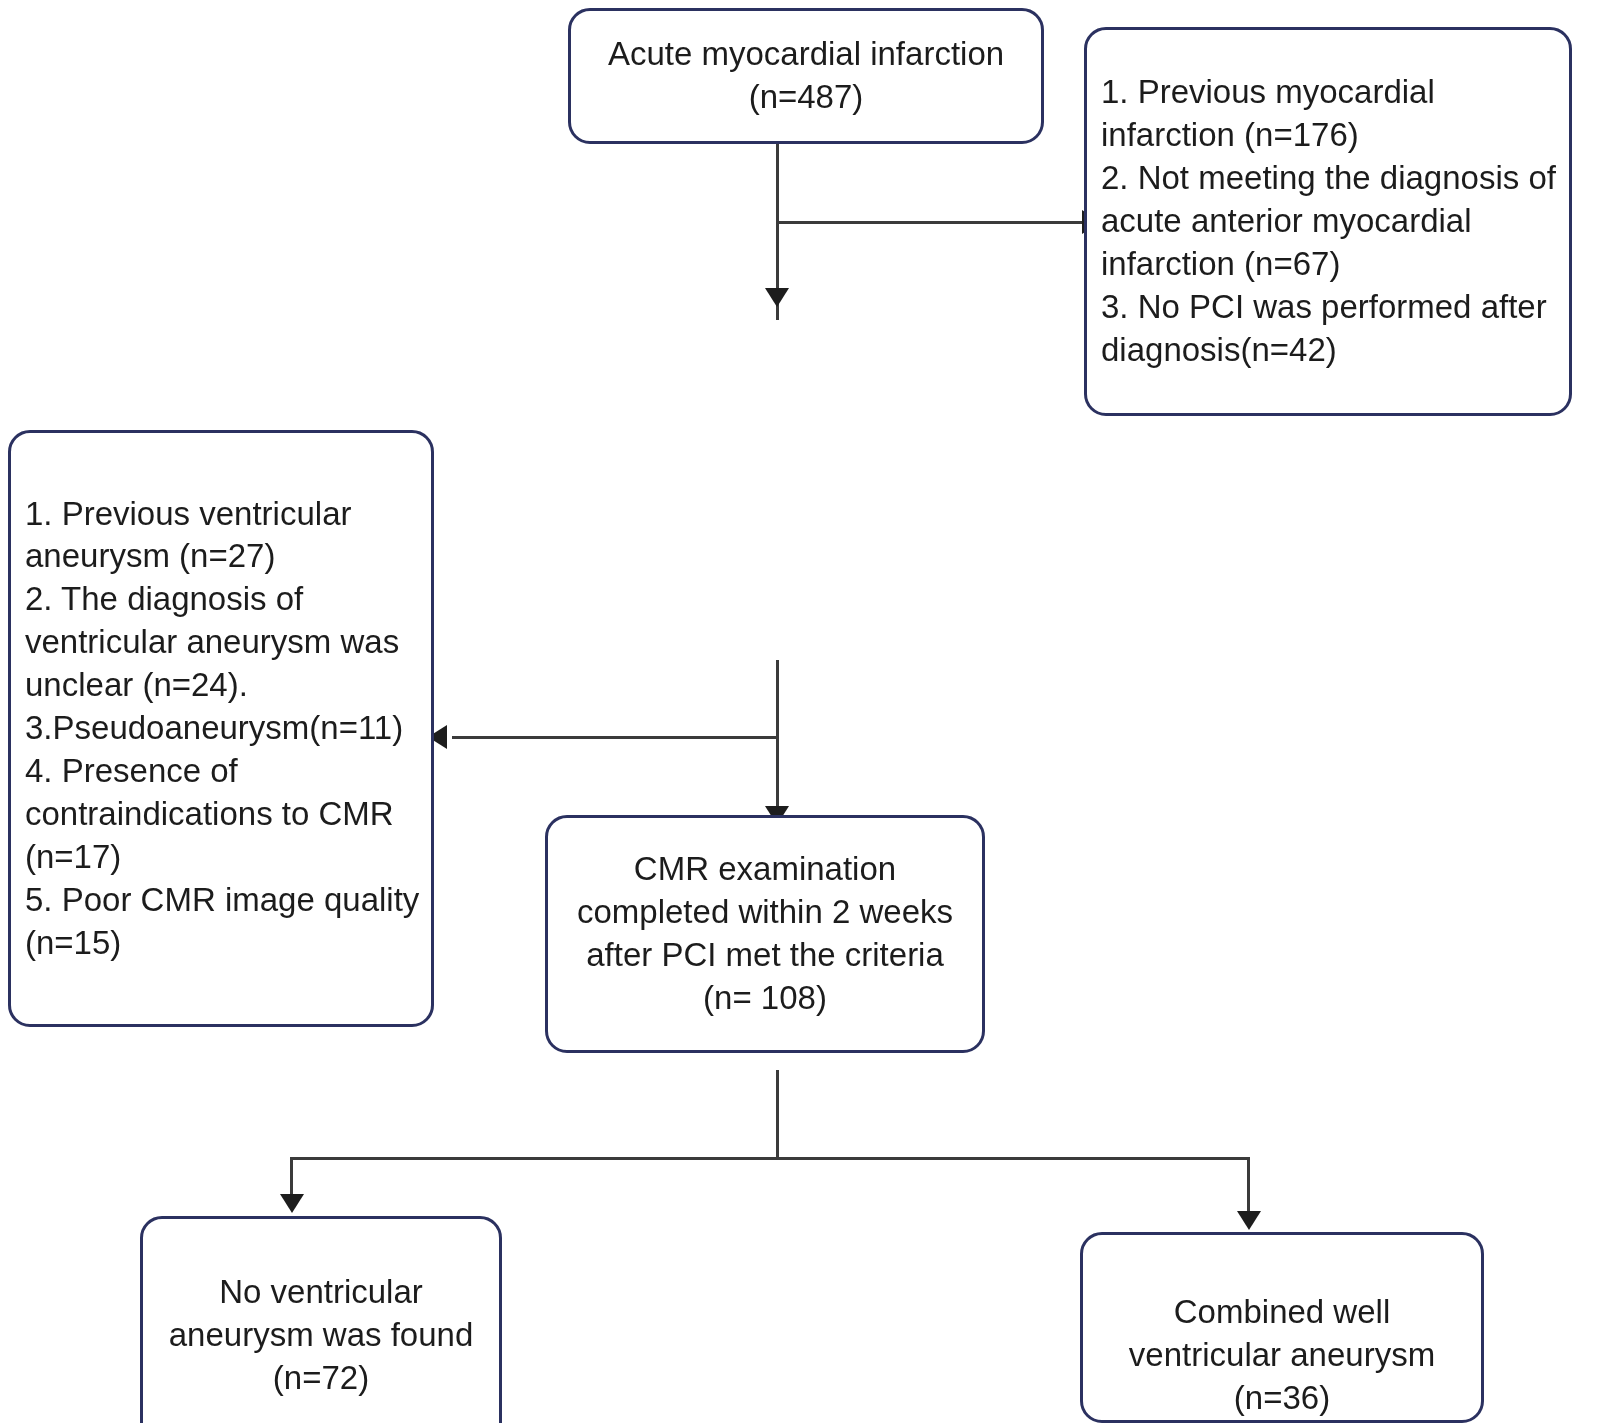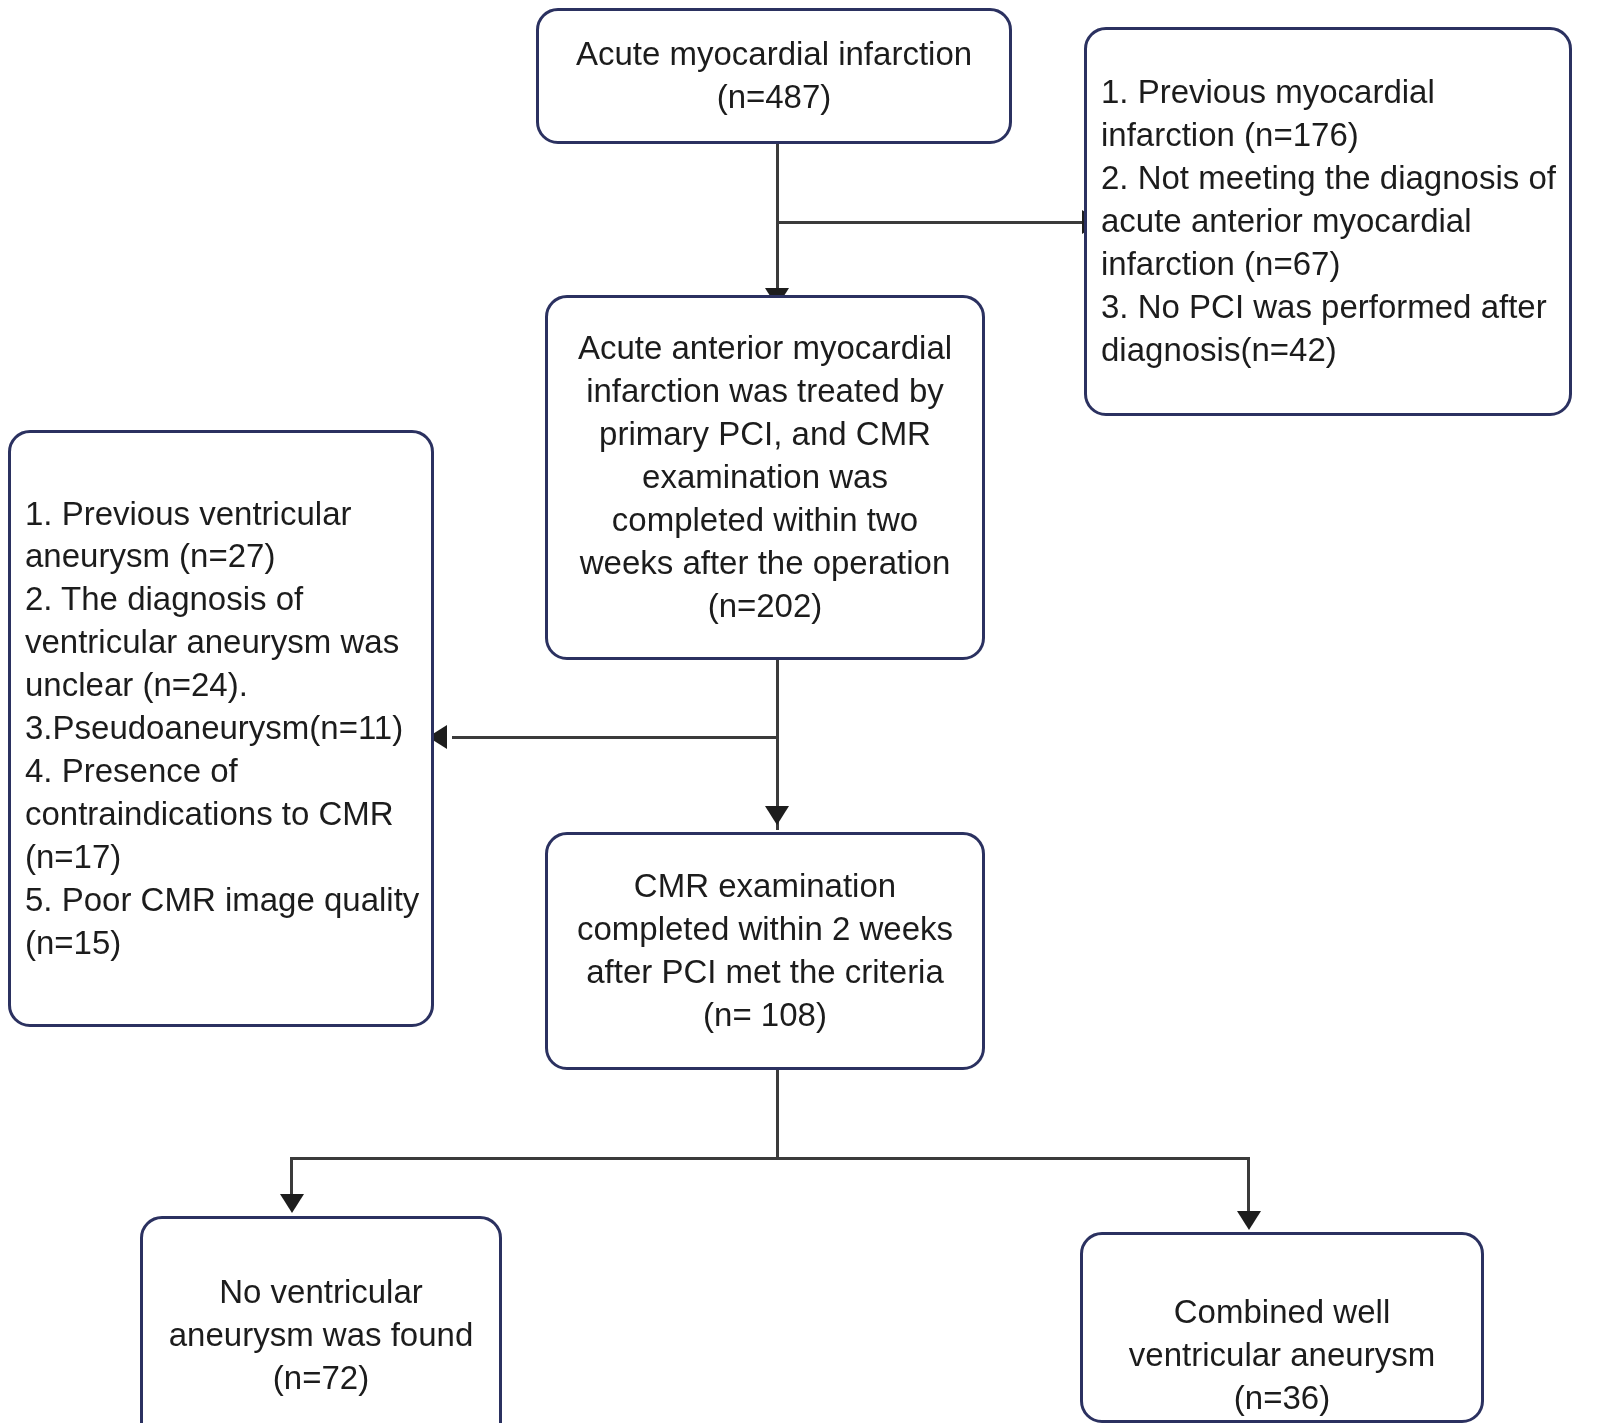--- a/index.html
+++ b/index.html
@@ -34,25 +34,25 @@
   }
   .node .txt {
     display: block;
     width: 100%;
     white-space: pre-line;
   }
   .center .txt { text-align: center; padding: 0 14px; }
   .left .txt   { text-align: left;   padding: 0 10px 0 14px; }
 
   
-  #node-ami        { left: 536px;  top: 8px;    width: 476px; height: 136px; }
+  #node-ami        { left: 568px;  top: 8px;    width: 476px; height: 136px; }
   #node-excl-top   { left: 1084px; top: 27px;   width: 488px; height: 389px; }
   #node-aami       { left: 545px;  top: 295px;  width: 440px; height: 365px; }
   #node-excl-left  { left: 8px;    top: 430px;  width: 426px; height: 597px; }
-  #node-cmr        { left: 545px;  top: 832px;  width: 440px; height: 238px; }
+  #node-cmr        { left: 545px;  top: 815px;  width: 440px; height: 238px; }
   #node-no-va      { left: 140px;  top: 1216px; width: 362px; height: 239px; }
   #node-va         { left: 1080px; top: 1232px; width: 404px; height: 191px; align-items: flex-end; }
 
   
   .line {
     position: absolute;
     background: #3b3b3b;
     z-index: 1;
   }
   .vline { width: 3px; }
@@ -124,24 +124,20 @@
     <span class="txt">Acute myocardial infarction
 (n=487)</span>
   </div>
 
   <div class="node left" id="node-excl-top">
     <span class="txt">1. Previous myocardial infarction (n=176)
 2. Not meeting the diagnosis of acute anterior myocardial infarction (n=67)
 3. No PCI was performed after diagnosis(n=42)</span>
   </div>
 
-  <div class="node center" id="node-aami">
-    <span class="txt">Acute anterior myocardial infarction was treated by primary PCI, and CMR examination was completed within two weeks after the operation
-(n=202)</span>
-  </div>
 
   <div class="node left" id="node-excl-left">
     <span class="txt">1. Previous ventricular aneurysm (n=27)
 2. The diagnosis of ventricular aneurysm was unclear (n=24).
 3.Pseudoaneurysm(n=11)
 4. Presence of contraindications to CMR (n=17)
 5. Poor CMR image quality (n=15)</span>
   </div>
 
   <div class="node center" id="node-cmr">

